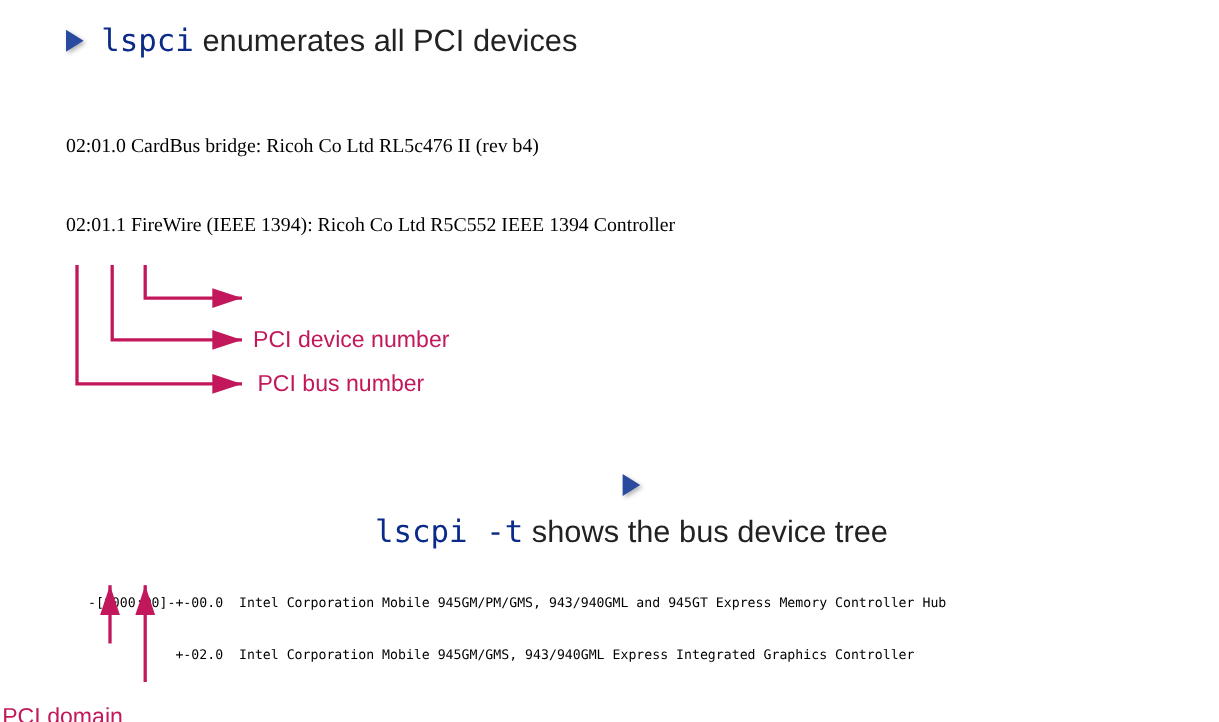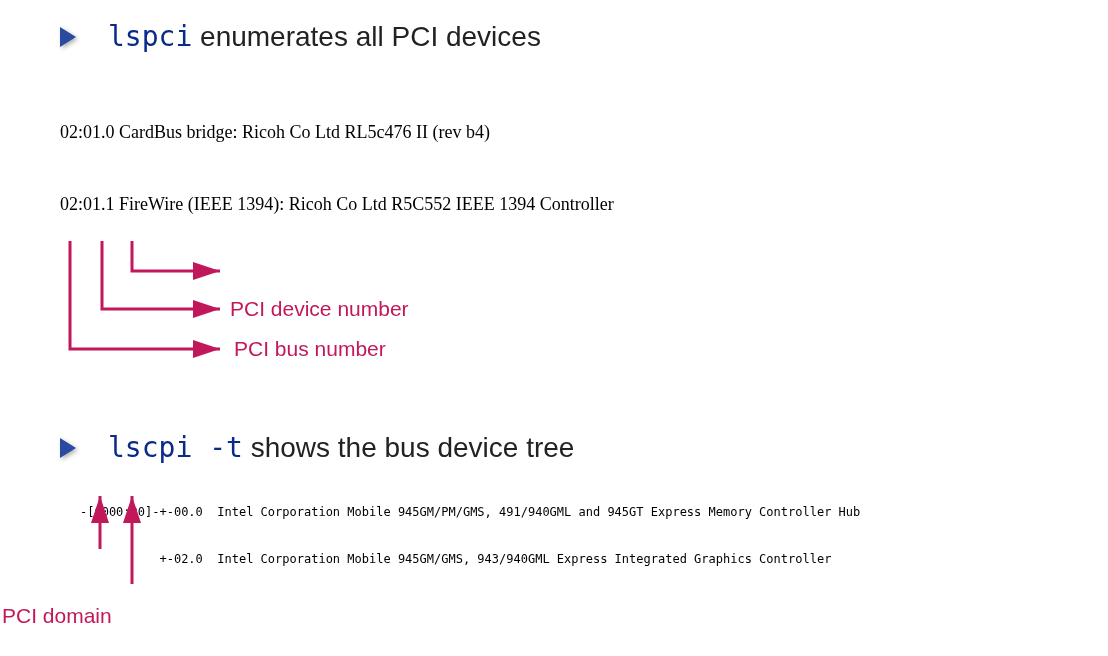--- a/index.html
+++ b/index.html
@@ -8,21 +8,21 @@
     font-family: Helvetica, Arial, sans-serif;
     background: #ffffff;
     color: #000000;
     width: 1028px;
     position: relative;
     font-size: 15px;
   }
   .bullet-line {
     display: flex;
     align-items: center;
-    gap: 32px;
+    gap: 16px;
     margin-bottom: 10px;
     text-align: right;
   }
   .triangle {
     width: 0;
     height: 0;
     border-top: 10px solid transparent;
     border-bottom: 10px solid transparent;
     border-left: 16px solid #2a4aa0;
     filter: drop-shadow(2px 2px 2px rgba(0,0,0,0.3));
@@ -98,30 +98,30 @@
     <path d="M 72 0 L 72 30 L 160 30" stroke="#c2185b" stroke-width="3" fill="none" marker-end="url(#arr)"></path>
 
     <path d="M 42 0 L 42 68 L 160 68" stroke="#c2185b" stroke-width="3" fill="none" marker-end="url(#arr)"></path>
 
     <path d="M 10 0 L 10 108 L 160 108" stroke="#c2185b" stroke-width="3" fill="none" marker-end="url(#arr)"></path>
   </svg>
   <span class="ann-label" style="left:170px; top:56px;">PCI device number</span>
   <span class="ann-label" style="left:174px; top:96px;">PCI bus number</span>
 </div>
 
-<div class="bullet-line" style="margin-top:20px;">
+<div class="bullet-line" style="margin-top:20px;flex-direction:column;">
   <span class="triangle"></span>
   <span>
     <span class="code-token">lscpi -t</span><span class="heading-text"> shows the bus device tree</span>
   </span>
 </div>
 
 <div class="diagram2-wrap">
   <div class="tree-block" style="margin-left:20px;">
-    <div>-[0000:00]-+-00.0  Intel Corporation Mobile 945GM/PM/GMS, 491/940GML and 945GT Express Memory Controller Hub</div>
+    <div>-[0000:00]-+-00.0  Intel Corporation Mobile 945GM/PM/GMS, 943/940GML and 945GT Express Memory Controller Hub</div>
     <div>           +-02.0  Intel Corporation Mobile 945GM/GMS, 943/940GML Express Integrated Graphics Controller</div>
     
     
     
     
     
     
     
     
     

